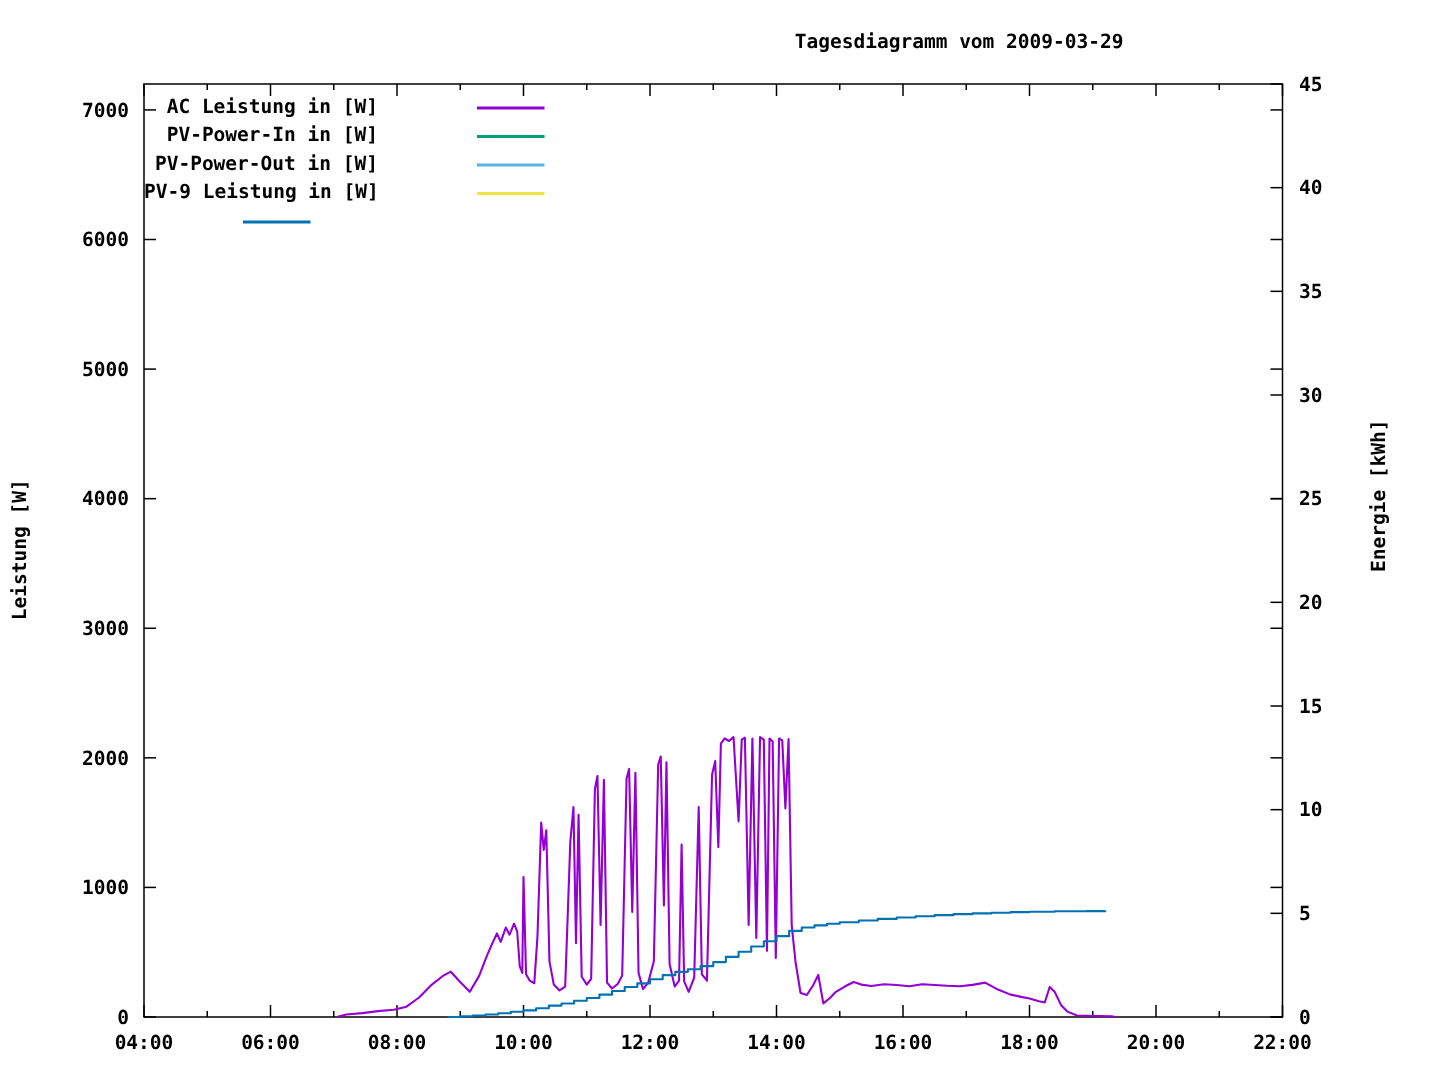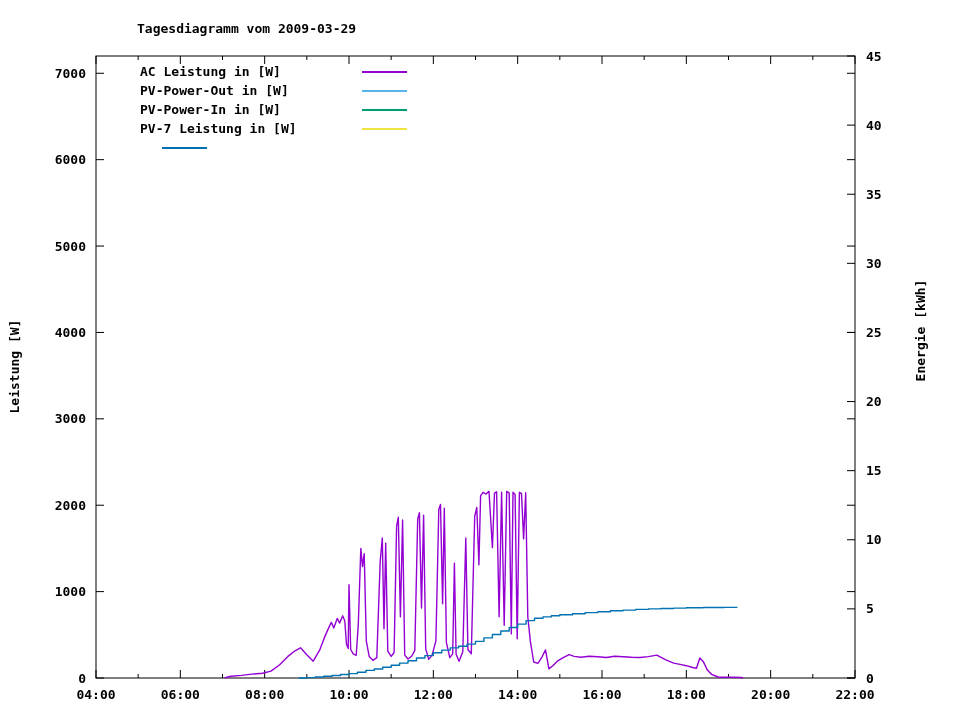--- a/index.html
+++ b/index.html
@@ -1,28 +1,28 @@
 <!DOCTYPE html>
 <html><head>
 <meta charset="utf-8">
 <style>
   html,body{margin:0;padding:0;background:#fff;}
   body{width:960px;height:720px;position:relative;overflow:hidden;
        font-family:"DejaVu Sans Mono",monospace;font-weight:bold;color:#000;}
   #chart-root{position:absolute;inset:0;}
   #plot-svg{position:absolute;left:0;top:0;}
-  .chart-title{position:absolute;left:137px;top:21px;width:600px;text-align:left;
+  .chart-title{position:absolute;left:149px;top:21px;width:600px;text-align:right;
        font-size:13px;letter-spacing:0px;}
   .ylabel{position:absolute;left:-136px;top:359px;width:300px;text-align:center;
        font-size:13px;transform:rotate(-90deg);}
   .y2label{position:absolute;left:770px;top:323px;width:300px;text-align:center;
        font-size:13px;transform:rotate(-90deg);}
   #legend{position:absolute;left:96px;top:62px;}
   .leg-row{display:flex;height:19px;line-height:19px;align-items:center;}
-  .leg-label{display:inline-block;width:156px;text-align:left;font-size:13px;white-space:pre;padding-left:44px;}
+  .leg-label{display:inline-block;width:156px;text-align:right;font-size:13px;white-space:pre;}
   .leg-sample{display:inline-block;width:45px;height:0;border-top:2px solid #000;margin-left:66px;}
   svg text{font-family:"DejaVu Sans Mono",monospace;font-size:13px;font-weight:bold;fill:#000;}
 </style>
 </head>
 <body>
 
 <div id="chart-root">
   <div class="chart-title">Tagesdiagramm vom 2009-03-29</div>
   <div class="ylabel">Leistung [W]</div>
   <div class="y2label">Energie [kWh]</div>
@@ -122,28 +122,28 @@
       <text x="866" y="60.5" text-anchor="start">45</text>
       <path d="M224.6 678.0 L230.9 676.3 L241.5 675.4 L252.0 674.1 L262.6 673.2 L271.0 671.1 L279.4 665.0 L287.9 656.4 L295.0 650.8 L300.5 647.8 L306.8 654.7 L313.2 661.2 L319.5 650.4 L324.5 637.4 L327.9 629.6 L331.3 622.3 L333.8 627.9 L337.2 618.4 L339.7 623.1 L342.7 615.8 L344.8 621.0 L346.5 644.3 L348.2 648.6 L349.0 584.7 L350.7 649.5 L353.2 653.8 L356.2 655.5 L358.3 624.4 L360.8 548.4 L362.5 566.6 L364.2 553.6 L366.3 640.9 L369.2 656.4 L373.0 660.3 L376.8 657.7 L380.2 561.4 L382.3 538.0 L384.0 628.8 L385.7 543.2 L387.8 651.2 L391.2 656.4 L394.1 652.5 L396.6 526.0 L398.3 517.3 L400.4 616.7 L402.6 519.9 L404.7 655.1 L408.0 659.0 L411.8 656.0 L414.8 650.4 L417.7 519.0 L419.4 512.6 L421.5 608.0 L423.6 515.2 L425.7 648.6 L428.7 659.4 L432.1 655.1 L435.9 640.9 L438.8 509.5 L440.5 504.4 L442.6 603.7 L444.3 508.2 L446.4 642.6 L449.8 657.7 L452.7 653.8 L454.4 563.1 L456.1 654.2 L459.1 661.2 L462.8 651.7 L465.8 538.0 L467.9 649.5 L471.3 653.8 L474.7 516.5 L476.8 507.4 L478.9 564.8 L480.6 495.7 L483.1 492.3 L486.0 494.0 L489.0 491.4 L492.4 547.6 L494.5 493.1 L496.6 491.8 L499.1 616.7 L501.6 492.3 L504.2 625.3 L506.7 491.4 L509.2 493.1 L511.3 633.9 L513.0 492.3 L515.1 494.4 L517.2 638.7 L519.4 492.3 L521.5 493.6 L523.6 538.9 L525.7 492.7 L527.8 616.7 L530.3 640.9 L533.7 662.0 L537.9 663.3 L542.1 656.8 L545.5 649.9 L548.9 668.9 L553.1 665.5 L557.3 661.2 L563.2 657.7 L569.1 654.7 L574.2 656.4 L580.9 657.3 L589.3 656.2 L597.8 656.7 L606.2 657.5 L614.7 656.2 L623.1 656.7 L631.5 657.2 L639.9 657.5 L648.4 656.6 L656.8 655.1 L665.3 659.7 L673.7 663.1 L680.0 664.4 L686.3 665.7 L692.7 667.5 L696.5 668.3 L699.8 658.0 L703.2 661.4 L707.4 670.1 L711.6 674.4 L718.0 677.0 L724.3 677.2 L732.7 677.3 L741.2 677.5 L743.3 678.0" fill="none" stroke="#9400d3" stroke-width="1.4" stroke-linejoin="round"></path>
       <path d="M298.4 678.0 H306.8 V677.6 H315.3 V677.0 H323.7 V676.3 H332.1 V675.5 H340.6 V674.5 H349.0 V673.6 H357.4 V672.2 H365.9 V670.4 H374.3 V669.0 H382.7 V667.2 H391.2 V665.3 H399.6 V663.1 H408.0 V660.7 H416.5 V658.0 H424.9 V655.6 H433.3 V652.8 H441.8 V650.1 H450.2 V647.9 H458.6 V646.2 H467.1 V644.1 H475.5 V641.4 H483.9 V637.9 H492.4 V634.5 H500.8 V631.0 H509.2 V627.5 H517.7 V624.1 H526.1 V620.6 H534.5 V618.3 H543.0 V616.9 H551.4 V615.8 H559.8 V614.8 H572.5 V613.7 H585.1 V612.6 H597.8 V611.7 H610.4 V610.8 H623.1 V610.1 H635.7 V609.4 H648.4 V608.9 H661.0 V608.5 H673.7 V608.1 H686.3 V607.8 H703.2 V607.5 H724.3 V607.4 H736.9 V607.2" fill="none" stroke="#0072b2" stroke-width="1.4" stroke-linejoin="round"></path>
     </svg>
   <div id="legend">
       <div class="leg-row">
         <span class="leg-label">AC Leistung in [W]</span>
         <span class="leg-sample" style="border-top-color: rgb(148, 0, 211);"></span>
       </div>
       <div class="leg-row">
+        <span class="leg-label">PV-Power-In in [W]</span>
+        <span class="leg-sample" style="border-top-color: rgb(0, 158, 115);"></span>
+      </div>
+      <div class="leg-row">
         <span class="leg-label">PV-Power-Out in [W]</span>
         <span class="leg-sample" style="border-top-color: rgb(86, 180, 233);"></span>
       </div>
       <div class="leg-row">
-        <span class="leg-label">PV-Power-In in [W]</span>
-        <span class="leg-sample" style="border-top-color: rgb(0, 158, 115);"></span>
-      </div>
-      <div class="leg-row">
-        <span class="leg-label">PV-7 Leistung in [W]</span>
+        <span class="leg-label">PV-9 Leistung in [W]</span>
         <span class="leg-sample" style="border-top-color: rgb(240, 228, 66);"></span>
       </div>
       <div class="leg-row">
         <span class="leg-sample" style="border-top-color: rgb(0, 114, 178);"></span>
       </div>
     </div>
 </div>
 
 </body></html>

